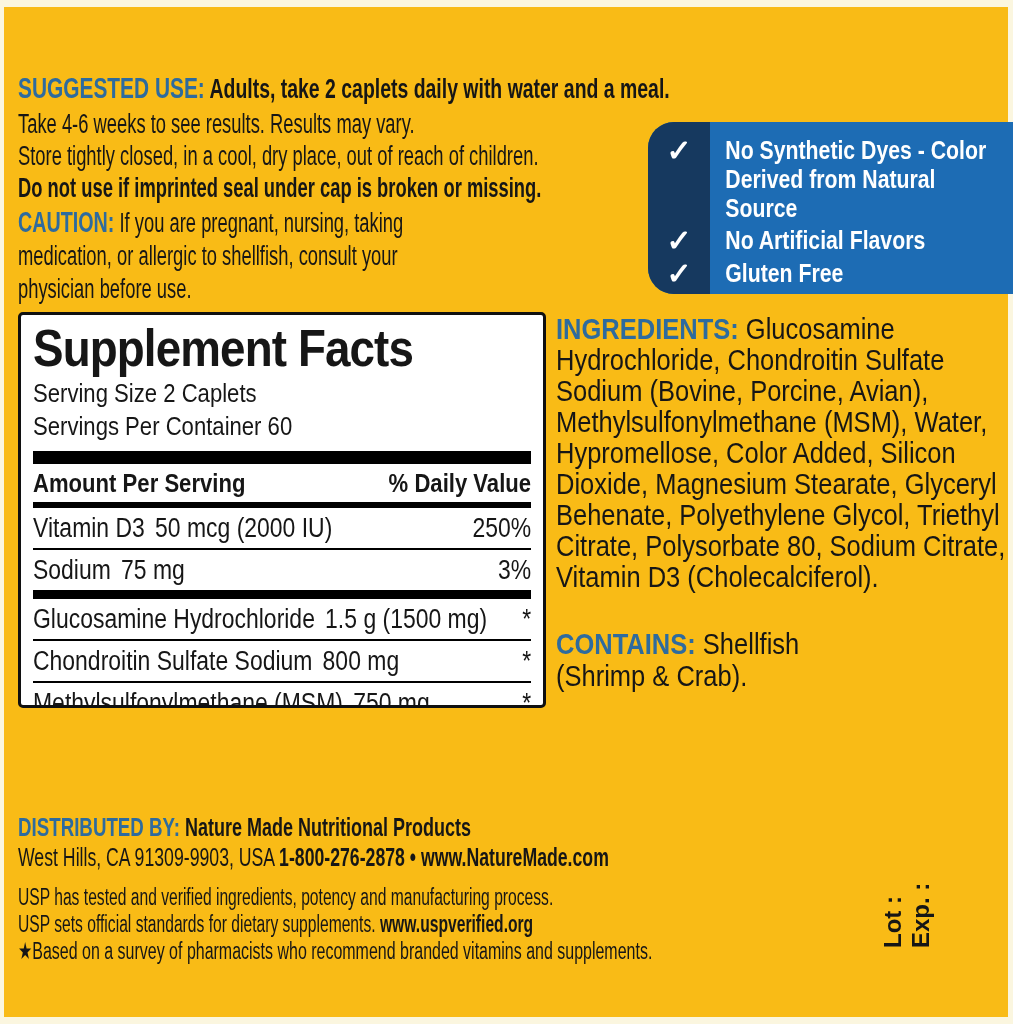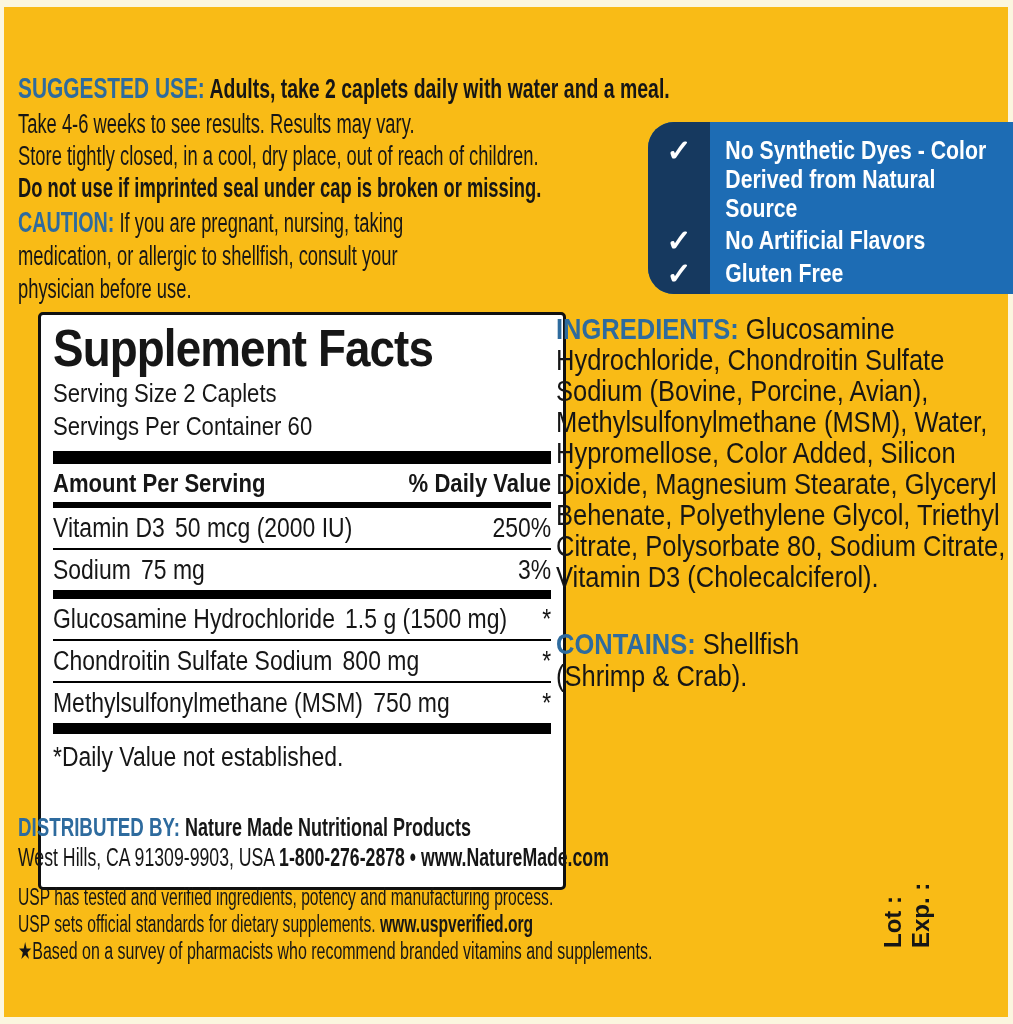--- a/index.html
+++ b/index.html
@@ -48,23 +48,23 @@
   }
   .claim .ctext {
     width:330px; flex:none; color:#FFFFFF; font-weight:bold;
     font-size:25px; line-height:29px;
     transform:scaleX(0.85); transform-origin:0 0;
     padding-left:18px; box-sizing:border-box;
   }
 
   
   #sf-panel {
-    left:18px; top:312px; width:528px; height:578px;
+    left:18px; top:312px; width:528px; height:396px;
     background:#FFFFFF; border:3px solid #101010; border-radius:5px;
-    box-sizing:border-box; padding:4px 14px 0 12px; overflow:hidden;margin-left:20px;
+    box-sizing:border-box; padding:4px 14px 0 12px; overflow:hidden;
   }
   #sf-title {
     font-size:52px; font-weight:bold; letter-spacing:-1px;
     transform:scaleX(0.88); transform-origin:0 0; white-space:nowrap;
     line-height:58px;
   }
   .sf-serving { font-size:26px; line-height:33px; white-space:nowrap;
     transform:scaleX(0.85); transform-origin:0 0; }
   .sf-bar { background:#000; width:498px; }
   .bar-12 { height:13px; margin-top:8px; }

